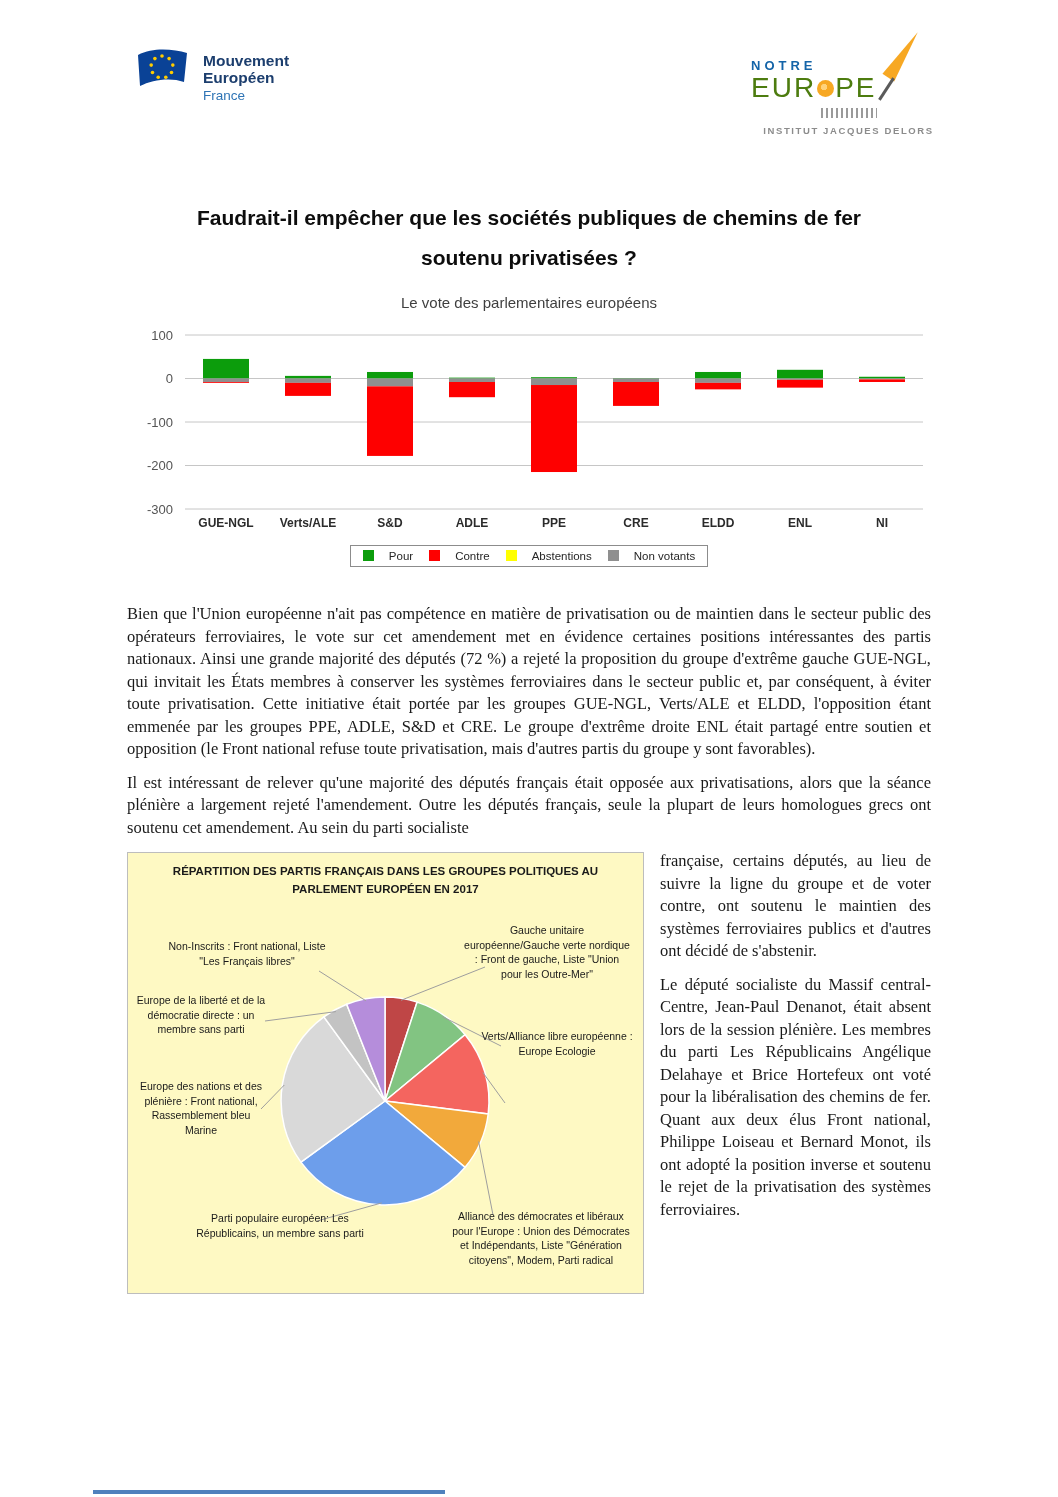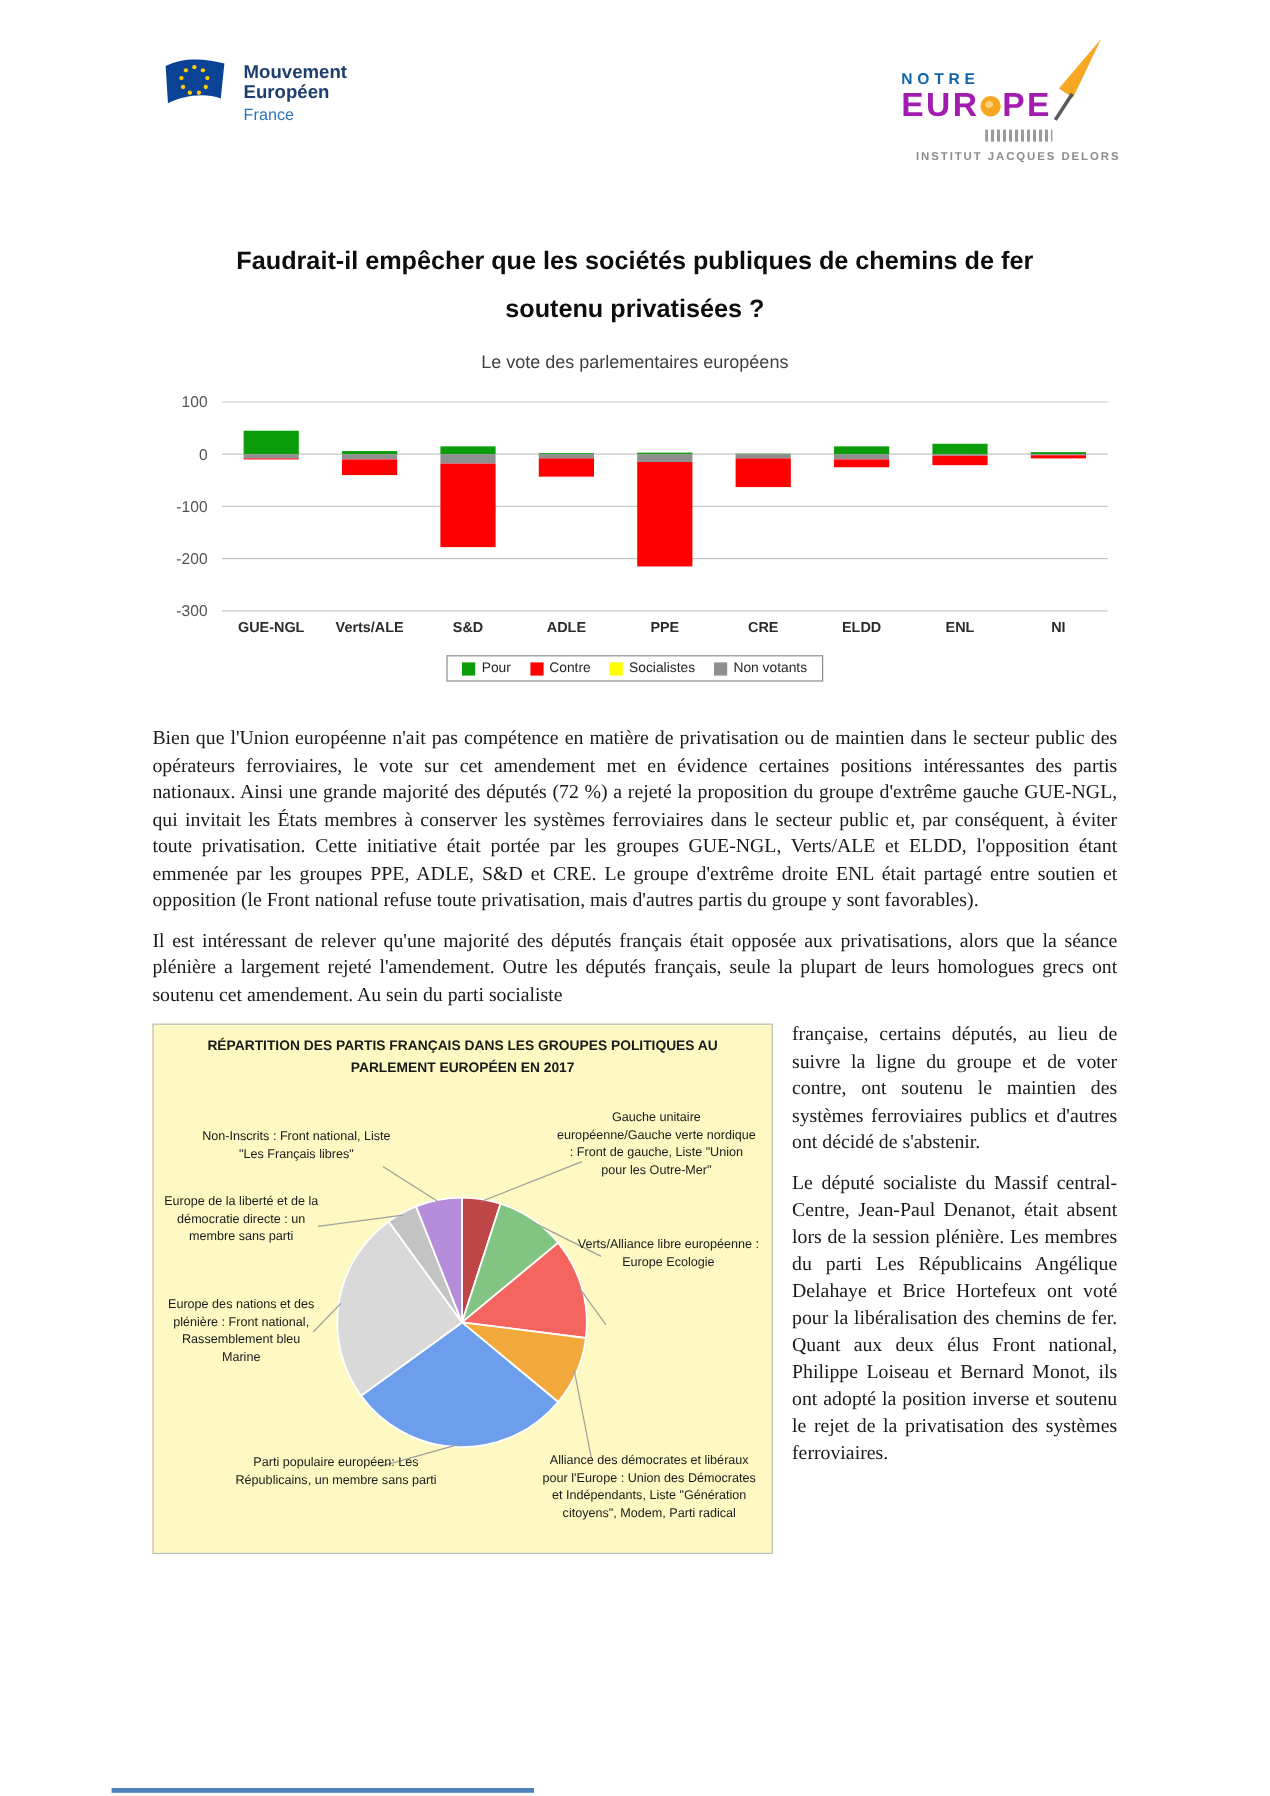--- a/index.html
+++ b/index.html
@@ -9,21 +9,21 @@
   
   .header{display:flex;justify-content:space-between;align-items:flex-start;
           padding:46px 112px 0 133px;}
   .me-logo{display:flex;align-items:flex-start;gap:12px;}
   .me-text{font-family:"Liberation Sans",sans-serif;line-height:1.1;padding-top:6px;}
   .me-name{font-weight:bold;color:#1c3e6e;font-size:15.5px;}
   .me-country{color:#2e74b5;font-size:13.5px;margin-top:3px;}
 
   .ne-logo{position:relative;font-family:"Liberation Sans",sans-serif;padding-top:12px;min-width:195px;}
   .ne-top{color:#1464a8;font-weight:bold;font-size:13px;letter-spacing:4px;}
-  .ne-main{color:#a21caf;font-weight:bold;font-size:28px;letter-spacing:2px;line-height:1.08;}
+  .ne-main{color:#4d7c0f;font-weight:normal;font-size:28px;letter-spacing:2px;line-height:1.08;}
   .ne-dot{display:inline-block;width:17px;height:17px;border-radius:50%;margin:0 1px;
           background:radial-gradient(circle at 42% 42%, #ffd27a 0 22%, #f7a823 23% 100%);}
   .ne-sub{display:flex;align-items:center;gap:7px;margin-top:5px;
           color:#8c8c8c;font-weight:bold;font-size:9.5px;letter-spacing:1.6px;white-space:nowrap;flex-direction:column;}
   .ne-barcode{display:inline-block;width:56px;height:10px;
           background:repeating-linear-gradient(90deg,#9a9a9a 0 2px,transparent 2px 5px);}
   .ne-sail{position:absolute;top:-18px;right:36px;width:0;height:0;
           border-left:7px solid transparent;border-right:7px solid transparent;
           border-bottom:54px solid #f7a823;transform:rotate(33deg);}
   .ne-needle{position:absolute;top:30px;right:58px;width:3px;height:26px;
@@ -33,21 +33,21 @@
   .content{padding:0 127px;}
   .doc-title{margin:62px 0 0 0;text-align:center;font-family:"Liberation Sans",sans-serif;
              font-weight:bold;font-size:21px;line-height:40px;color:#0d0d0d;}
   .doc-subtitle{margin-top:16px;text-align:center;font-family:"Liberation Sans",sans-serif;
              font-size:15px;color:#3f3f3f;}
 
   .bar-chart{margin-top:10px;text-decoration:underline;}
   .bar-legend{display:flex;justify-content:center;margin-top:12px;}
   .bar-legend-box{display:inline-flex;gap:16px;align-items:center;border:1px solid #8c8c8c;
              padding:4px 12px;font-family:"Liberation Sans",sans-serif;font-size:11.5px;color:#262626;background:#fff;}
-  .legend-item{display:inline-flex;align-items:flex-end;gap:5px;}
+  .legend-item{display:inline-flex;align-items:flex-start;gap:15px;}
   .legend-swatch{width:11px;height:11px;display:inline-block;}
 
   .body-text{text-align:justify;font-size:16.5px;line-height:22.5px;margin:0 0 11px 0;color:#1a1a1a;}
   .first{margin-top:36px;}
 
   .wrap-section{margin-top:4px;}
   .wrap-section::after{content:"";display:block;clear:both;}
 
   
   .pie-figure{float:left;width:517px;border:1px solid #bdbdbd;margin:2px 16px 8px 0;
@@ -166,21 +166,21 @@
           <span class="legend-item">
             <span class="legend-swatch" style="background: rgb(12, 157, 12);"></span>
             <span>Pour</span>
           </span>
           <span class="legend-item">
             <span class="legend-swatch" style="background: rgb(254, 0, 0);"></span>
             <span>Contre</span>
           </span>
           <span class="legend-item">
             <span class="legend-swatch" style="background: rgb(255, 255, 0);"></span>
-            <span>Socialistes</span>
+            <span>Abstentions</span>
           </span>
           <span class="legend-item">
             <span class="legend-swatch" style="background: rgb(143, 143, 143);"></span>
             <span>Non votants</span>
           </span>
         </div>
     </div>
 
     <p class="body-text first">Bien que l'Union européenne n'ait pas compétence en matière de privatisation ou de maintien dans le secteur public des opérateurs ferroviaires, le vote sur cet amendement met en évidence certaines positions intéressantes des partis nationaux. Ainsi une grande majorité des députés (72 %) a rejeté la proposition du groupe d'extrême gauche GUE-NGL, qui invitait les États membres à conserver les systèmes ferroviaires dans le secteur public et, par conséquent, à éviter toute privatisation. Cette initiative était portée par les groupes GUE-NGL, Verts/ALE et ELDD, l'opposition étant emmenée par les groupes PPE, ADLE, S&amp;D et CRE. Le groupe d'extrême droite ENL était partagé entre soutien et opposition (le Front national refuse toute privatisation, mais d'autres partis du groupe y sont favorables).</p>
     <p class="body-text">Il est intéressant de relever qu'une majorité des députés français était opposée aux privatisations, alors que la séance plénière a largement rejeté l'amendement. Outre les députés français, seule la plupart de leurs homologues grecs ont soutenu cet amendement.  Au sein du parti socialiste</p>

